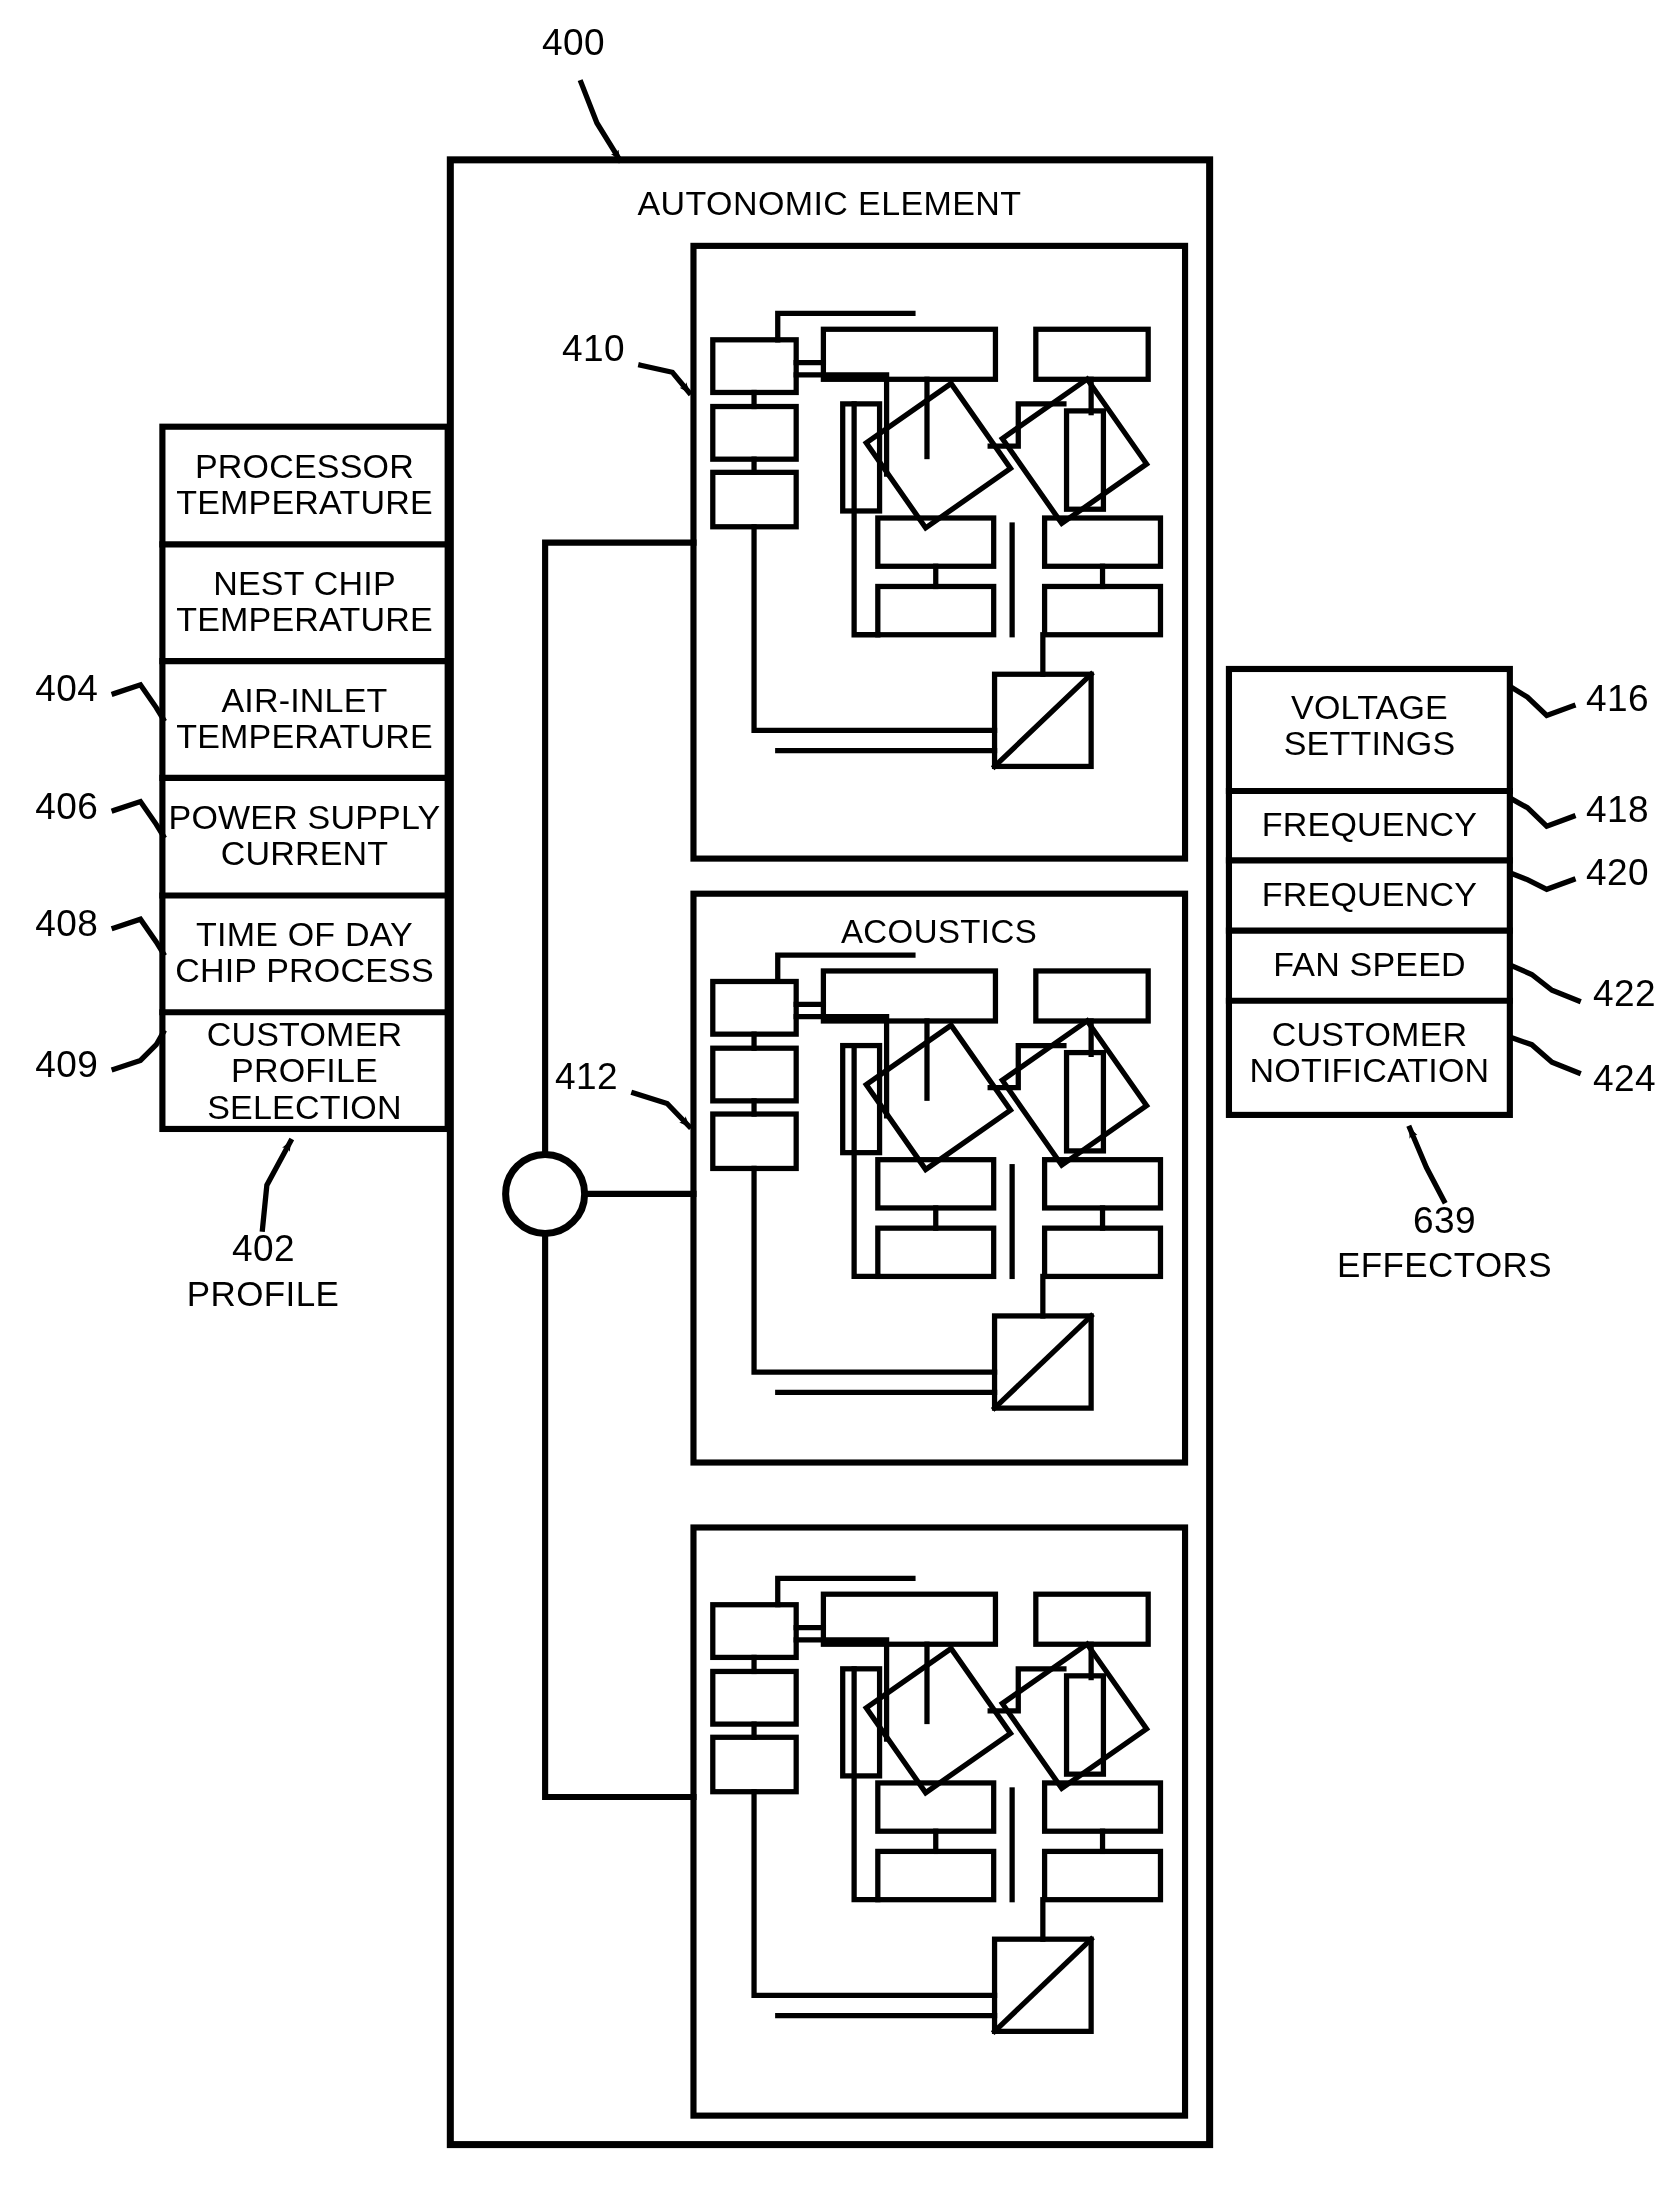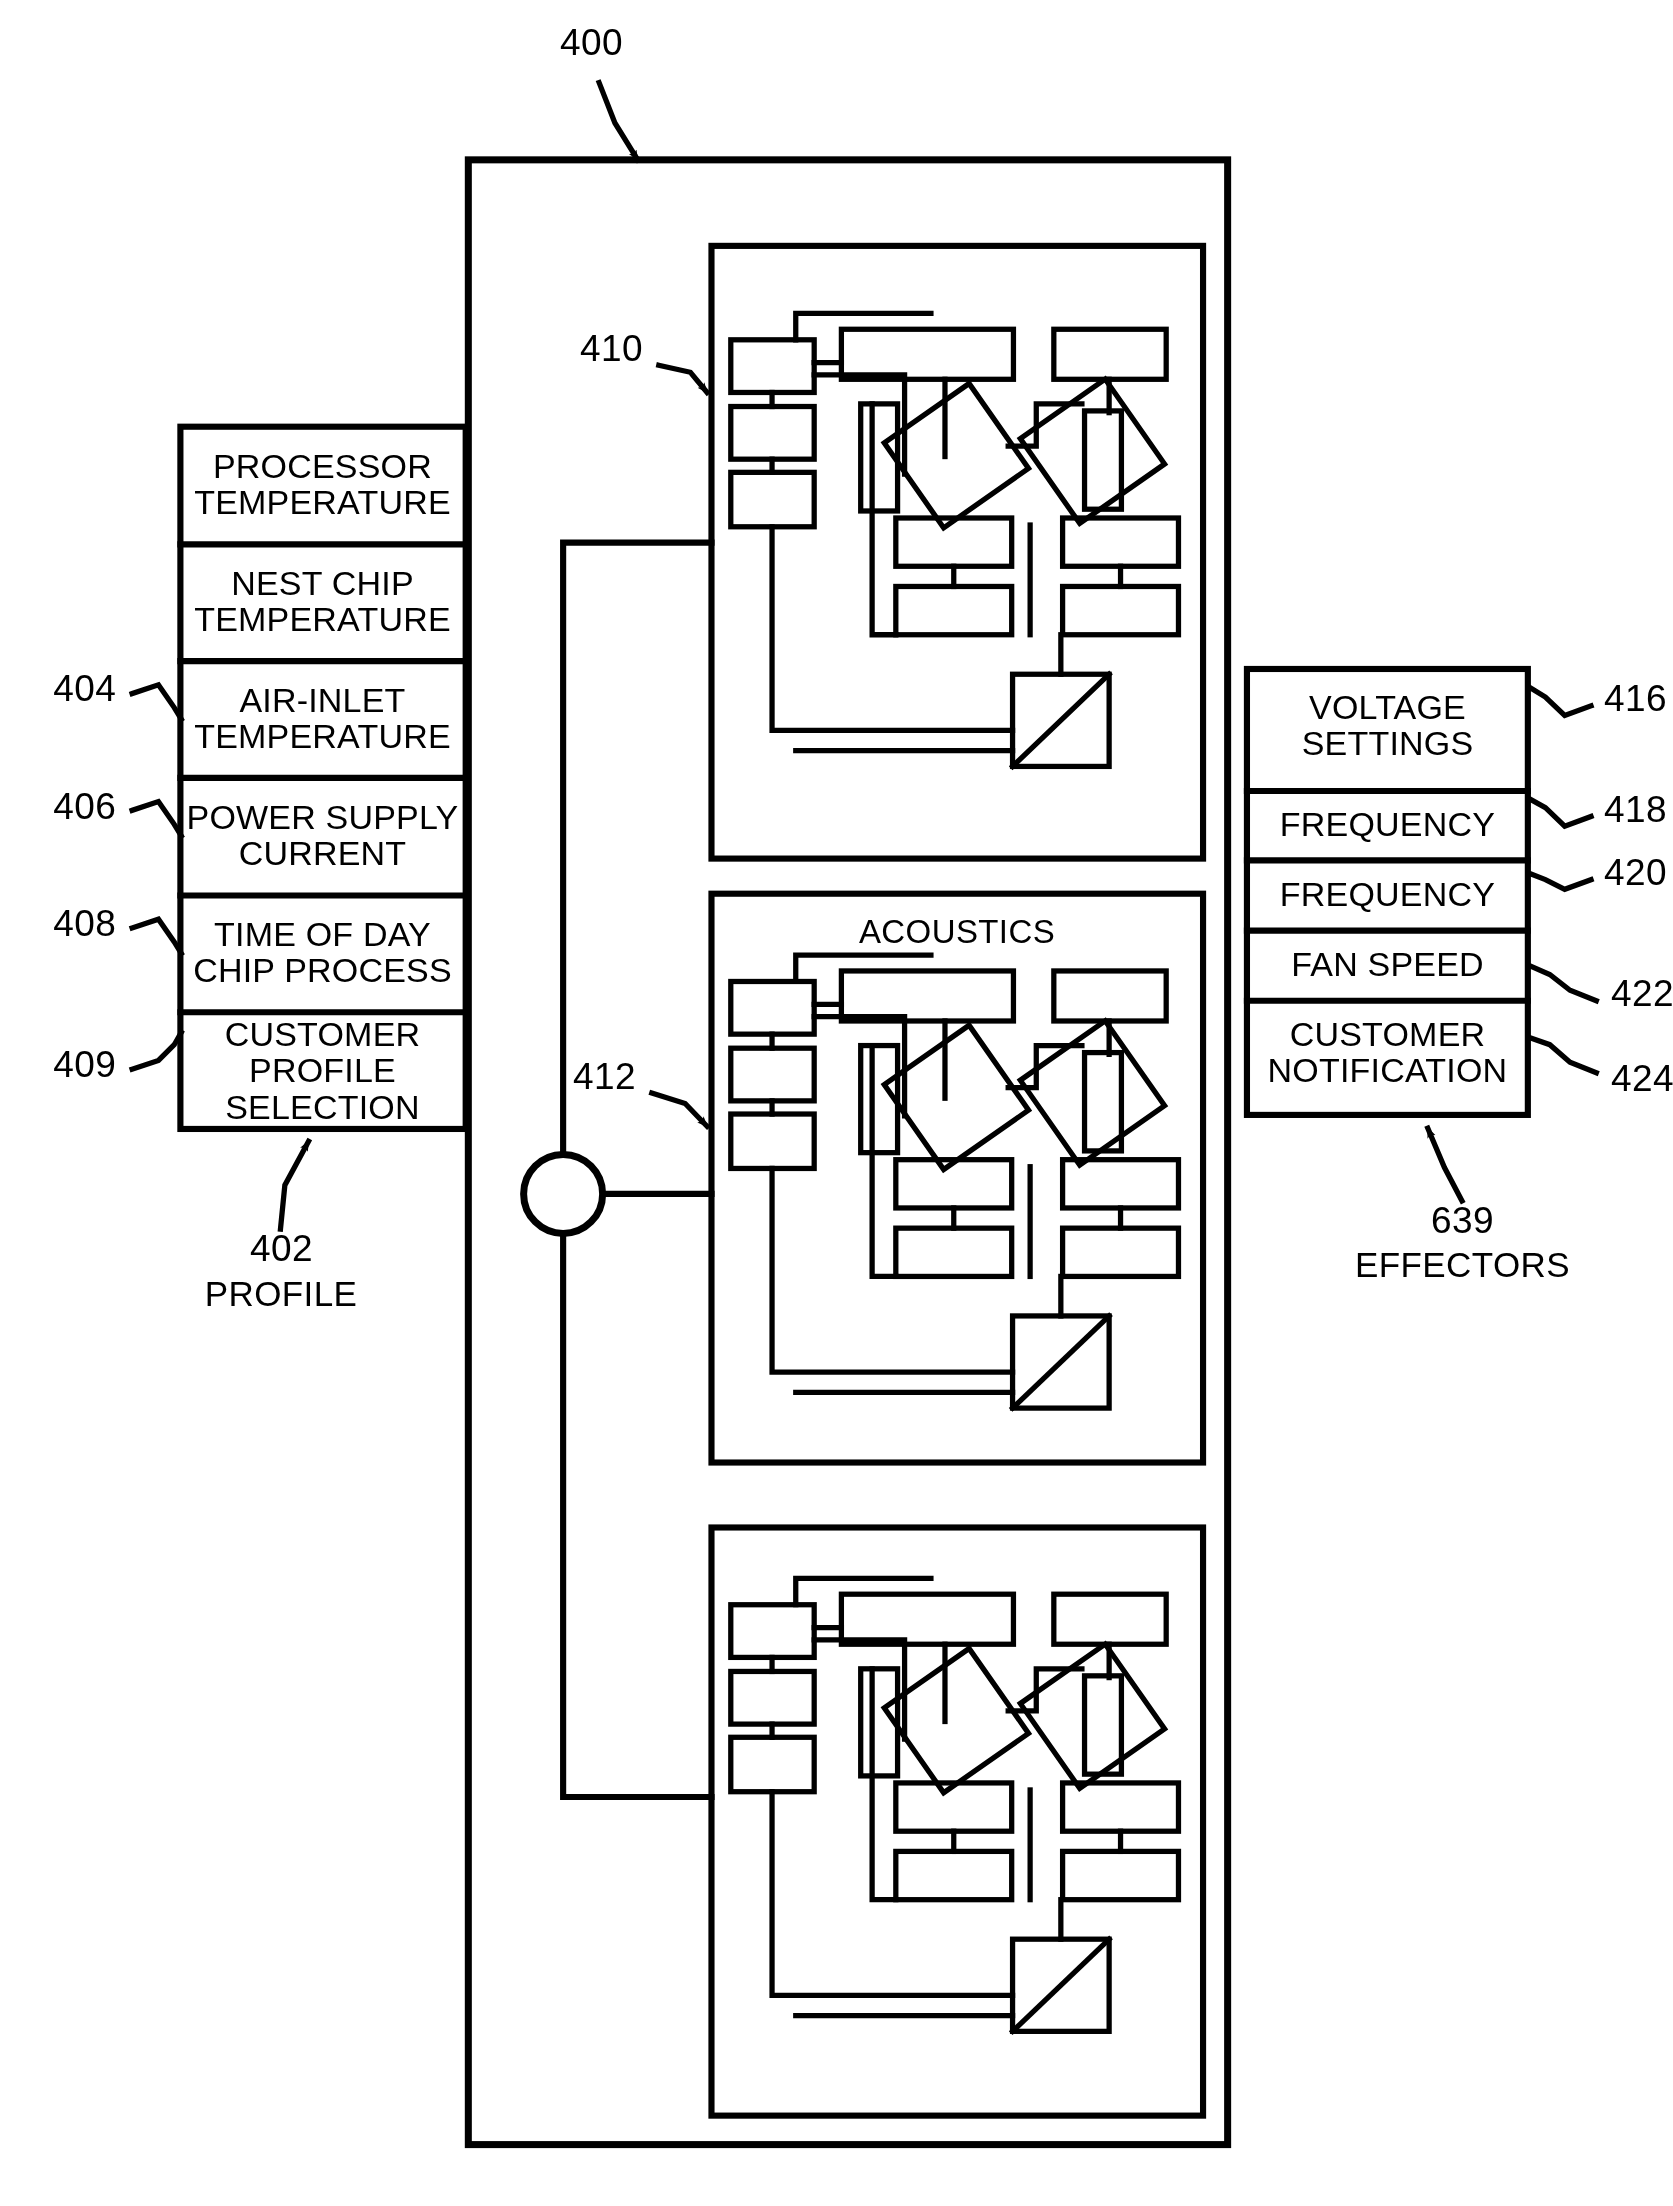--- a/index.html
+++ b/index.html
@@ -2,21 +2,21 @@
 <html style="font-size:14px"><head>
 <meta charset="utf-8">
 <title>Autonomic Element Patent Figure</title>
 <style>
   html,body{margin:0;padding:0;background:#ffffff;}
   body{
     width:1674px;height:2207px;position:relative;overflow:hidden;
     font-family:"Liberation Sans", sans-serif;
     color:#000;
   }
-  #figure{position:absolute;left:18px;top:0;width:1466px;height:2207px;}
+  #figure{position:absolute;left:0;top:0;width:1466px;height:2207px;}
   svg.layer{position:absolute;left:0;top:0;width:1674px;height:2207px;}
   .txt{position:absolute;white-space:pre;text-align:center;line-height:1.07;
        font-family:"Liberation Sans", sans-serif;color:#000;}
   .ref{font-size:37px;letter-spacing:0.4px;}
   .cellTxt{font-size:34px;letter-spacing:0.2px;}
   .blockTitle{font-size:34px;letter-spacing:0.4px;}
   .grpTitle{font-size:33px;letter-spacing:0.4px;}
   .capTxt{font-size:35px;letter-spacing:0.4px;}
 </style>
 </head>
@@ -180,20 +180,21 @@
 
       <path d="M1792 804 L1762 815 L1740 794 L1722 783" stroke-width="6"></path>
       <path d="M1792 930 L1762 941 L1740 920 L1722 910" stroke-width="6"></path>
       <path d="M1792 1002 L1762 1013 L1740 1002 L1722 995" stroke-width="6"></path>
       <path d="M1798 1140 L1768 1128 L1745 1110 L1722 1100" stroke-width="6"></path>
       <path d="M1798 1222 L1768 1210 L1745 1190 L1722 1182" stroke-width="6"></path>
     </g>
   </svg>
 
   <div class="txt ref" style="left:525px;top:23px;width:97px;">400</div>
+  <div class="txt blockTitle" style="left:450px;top:185px;width:759px;">AUTONOMIC ELEMENT</div>
 
   <div class="txt ref" style="left:548px;top:329px;width:91px;">410</div>
 
   <div class="txt grpTitle" style="left:693px;top:914px;width:492px;">ACOUSTICS</div>
   <div class="txt ref" style="left:541px;top:1057px;width:91px;">412</div>
 
   <div class="txt cellTxt" style="left:162px;top:448px;width:285px;">PROCESSOR
 TEMPERATURE</div>
   <div class="txt cellTxt" style="left:162px;top:565px;width:285px;">NEST CHIP
 TEMPERATURE</div>

